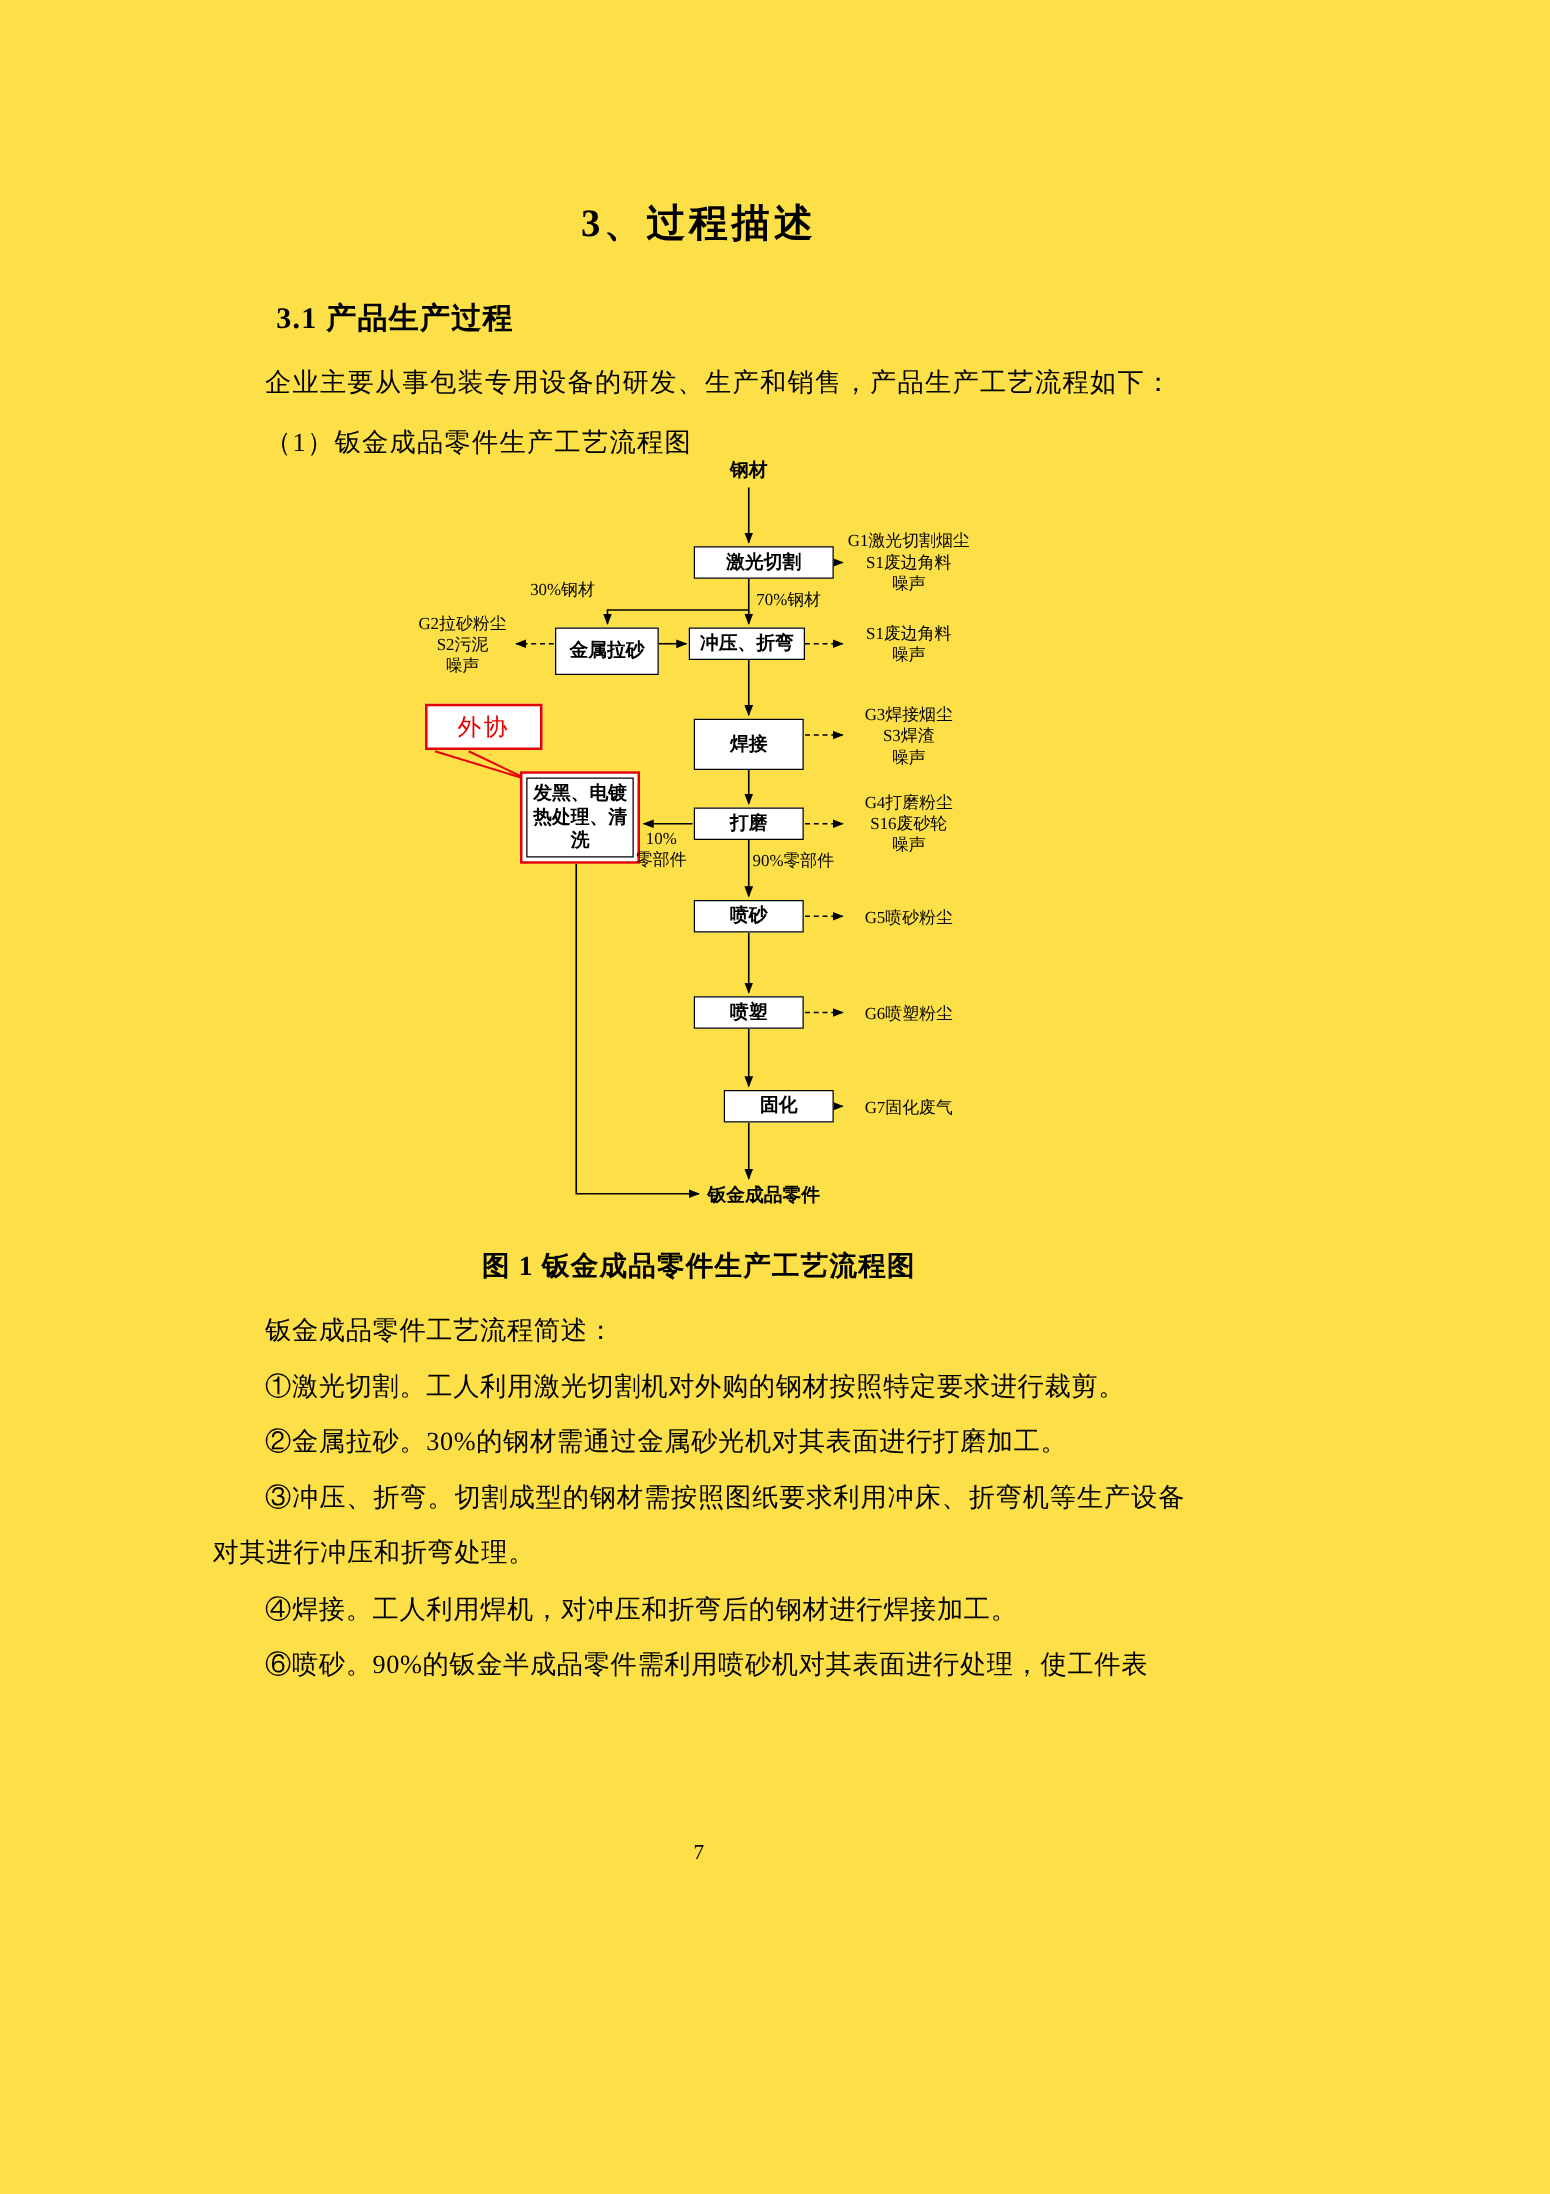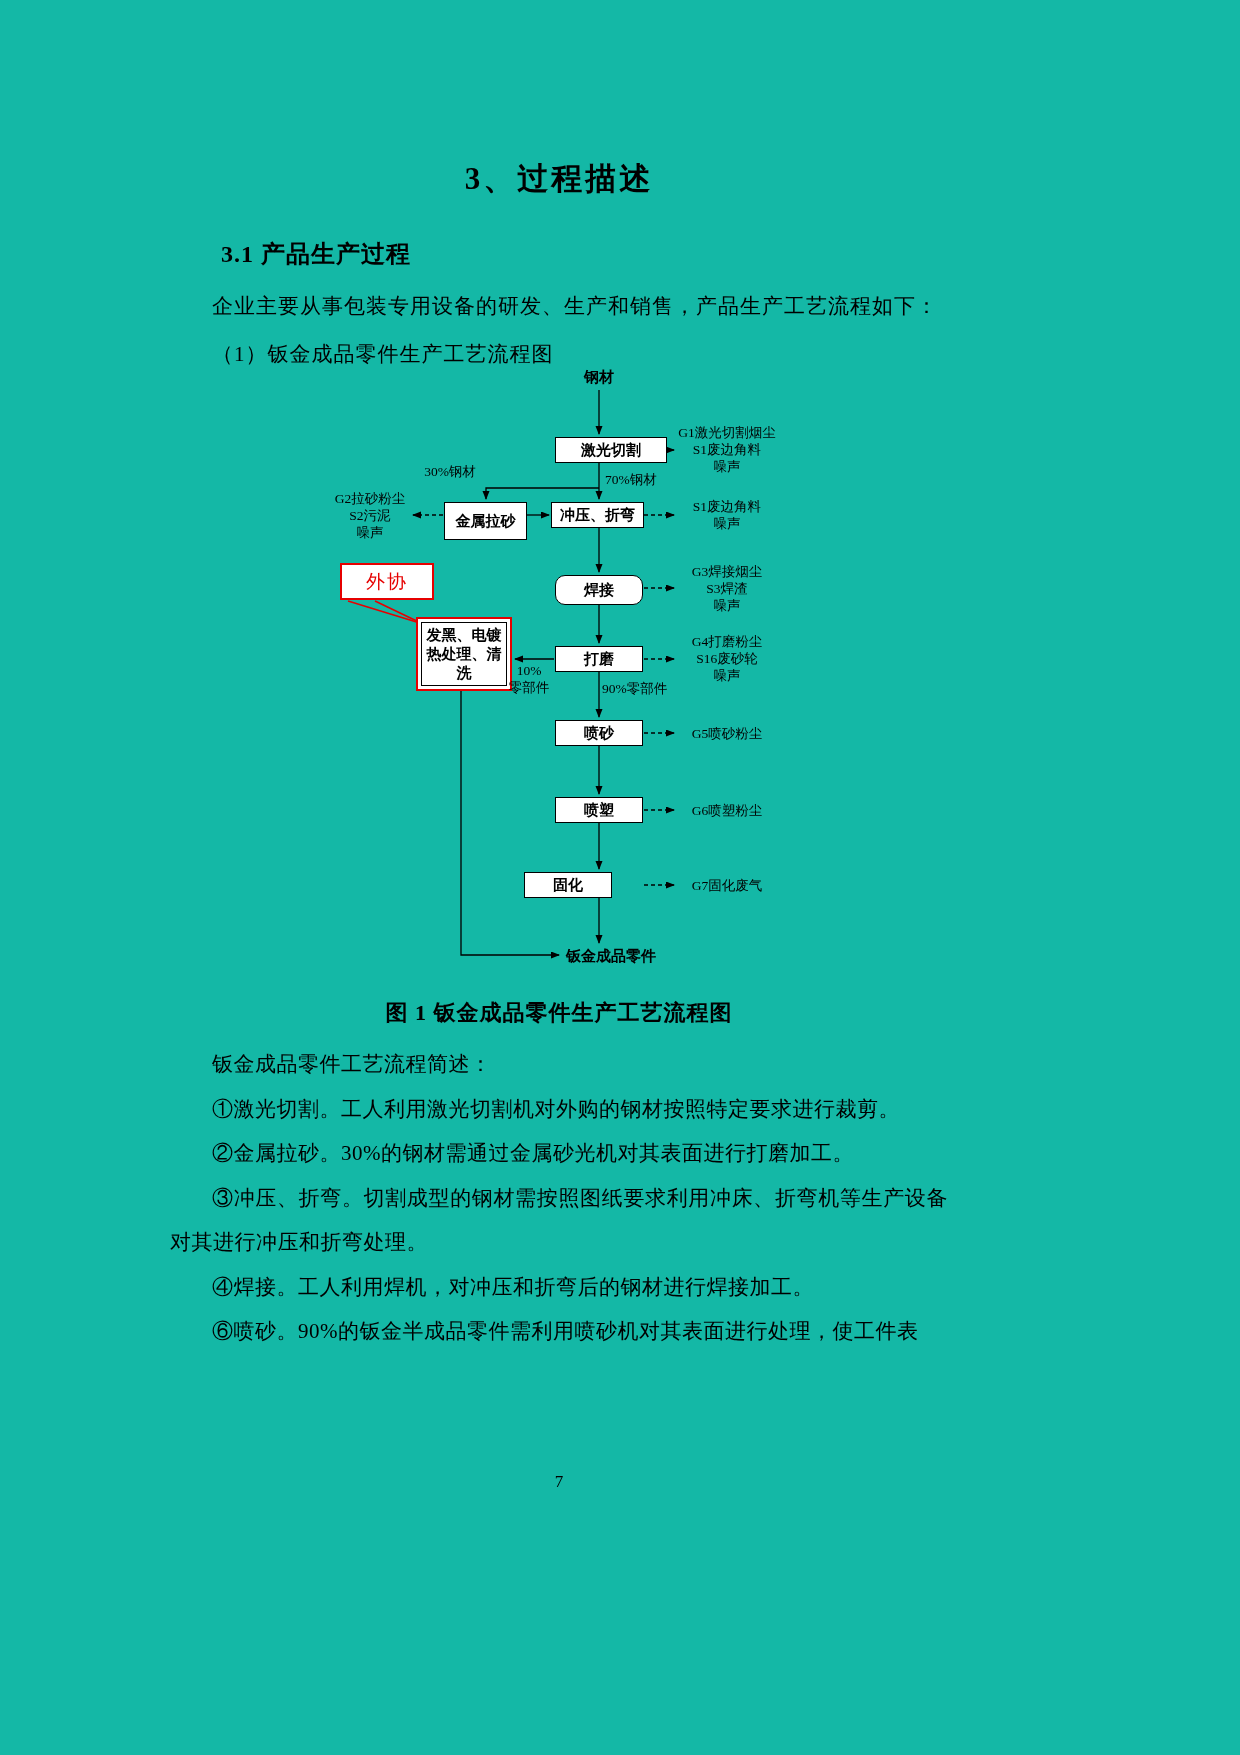--- a/index.html
+++ b/index.html
@@ -2,21 +2,21 @@
 <html><head>
 <meta charset="utf-8">
 <style>
   * { margin: 0; padding: 0; box-sizing: border-box; }
   html, body { background: #ffffff; }
   .page {
     position: relative;
     width: 1240px;
     height: 1755px;
     margin: 0 auto;
-    background: #14b8a6;
+    background: #fde047;
     color: #000;
     font-family: "Liberation Serif", "DejaVu Serif", serif;
     overflow: hidden;
   }
   .doc-title {
     position: absolute; left: 170px; top: 158px; width: 778px;
     text-align: center; font-size: 31px; font-weight: bold; letter-spacing: 3px;
   }
   .section-heading {
     position: absolute; left: 221px; top: 238px;
@@ -132,25 +132,25 @@
         <line x1="375" y1="236" x2="423" y2="259"></line>
       </g>
     </svg>
 
     <div class="flabel" style="left:555px; top:4px; width:88px; font-weight:bold; font-size:15px;">钢材</div>
     <div class="flow-terminal" style="left:566px; top:582px;">钣金成品零件</div>
 
     <div class="fbox" style="left:555px; top:72px;  width:112px; height:26px;">激光切割</div>
     <div class="fbox" style="left:444px; top:137px; width:83px; height:38px;">金属拉砂</div>
     <div class="fbox" style="left:551px; top:137px; width:93px; height:26px;">冲压、折弯</div>
-    <div class="fbox" style="left:555px; top:210px; width:88px; height:30px;border-radius:10px;">焊接</div>
+    <div class="fbox" style="left:555px; top:210px; width:88px; height:41px;">焊接</div>
     <div class="fbox" style="left:555px; top:281px; width:88px; height:26px;">打磨</div>
     <div class="fbox" style="left:555px; top:355px; width:88px; height:26px;">喷砂</div>
     <div class="fbox" style="left:555px; top:432px; width:88px; height:26px;">喷塑</div>
-    <div class="fbox" style="left:524px; top:507px; width:88px; height:26px;">固化</div>
+    <div class="fbox" style="left:579px; top:507px; width:88px; height:26px;">固化</div>
 
     <div class="outsourced-wrap">
       <div class="outsourced-inner">发黑、电镀热处理、清洗</div>
     </div>
     <div class="callout">外协</div>
 
     <div class="flabel" style="left:413px; top:98px;  width:74px;">30%钢材</div>
     <div class="flabel" style="left:605px; top:106px; width:74px; text-align:left;">70%钢材</div>
     <div class="flabel" style="left:504px; top:297px; width:50px;">10%
 零部件</div>

